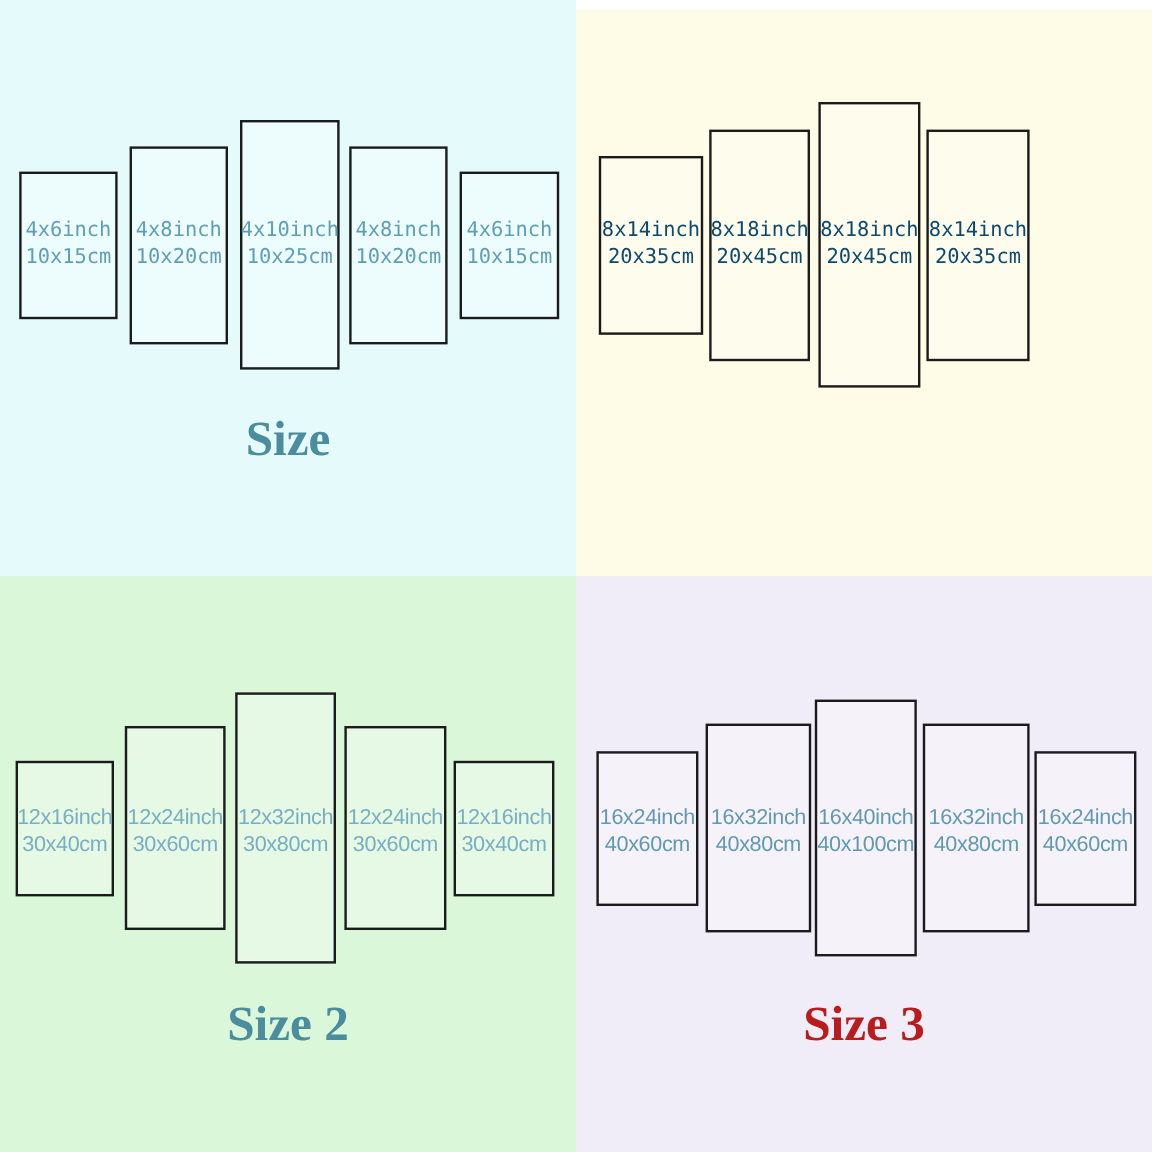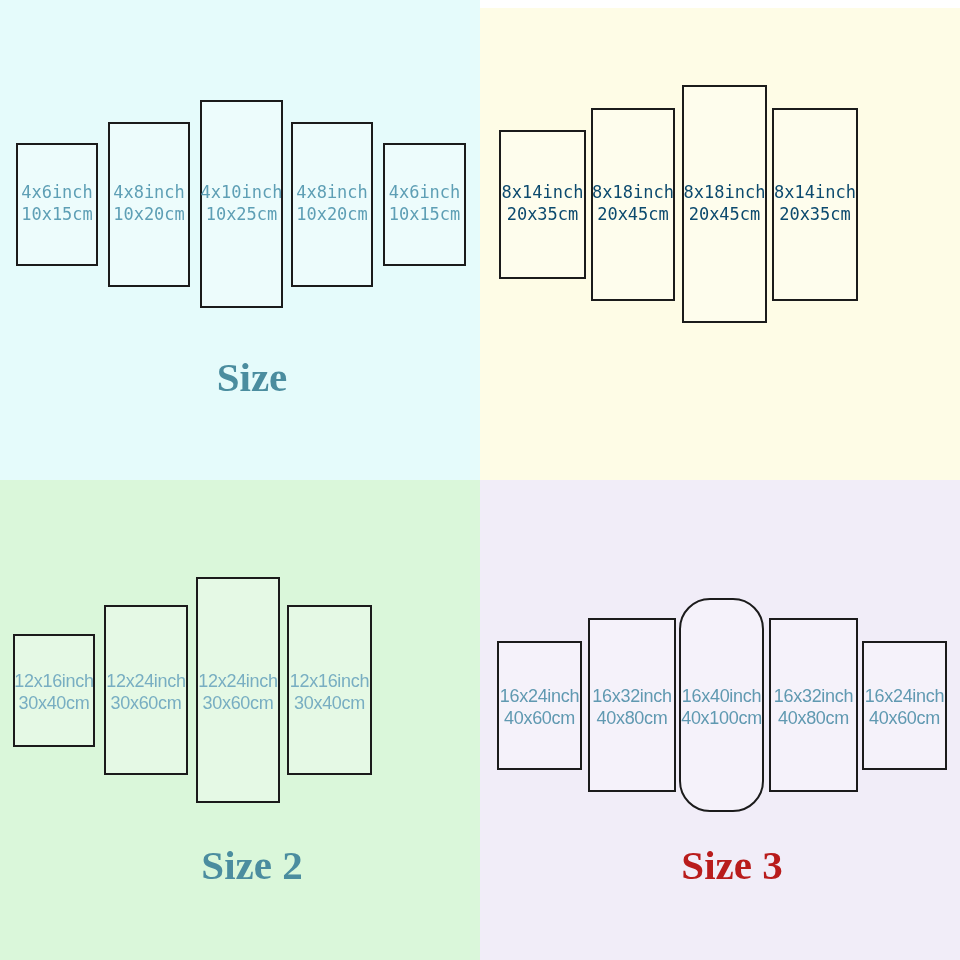--- a/index.html
+++ b/index.html
@@ -4,21 +4,21 @@
 <style>
   html,body{margin:0;padding:0;}
   body{width:960px;height:960px;background:#ffffff;overflow:hidden;}
   .grid{display:grid;grid-template-columns:480px 480px;grid-template-rows:480px 480px;width:800px;height:960px;}
   .quadrant{position:relative;width:480px;height:480px;overflow:hidden;}
   .panels{position:absolute;inset:0;}
   .panel{position:absolute;box-sizing:border-box;border:2px solid #1b1b1b;background:rgba(255,255,255,0.30);}
   .label{position:absolute;left:50%;transform:translateX(-50%);white-space:nowrap;text-align:center;line-height:22px;}
   .q0 .label,.q1 .label{font-family:"DejaVu Sans Mono",monospace;font-size:17px;}
   .q2 .label,.q3 .label{font-family:"Liberation Sans","DejaVu Sans",sans-serif;font-size:18px;letter-spacing:-0.3px;}
-  .title{position:absolute;left:0;width:100%;text-align:center;margin:12px;
+  .title{position:absolute;left:0;width:100%;text-align:center;margin:0;
          font-family:"Liberation Serif","DejaVu Serif",serif;font-weight:700;font-size:41px;}
   .q0 .title,.q1 .title{top:341px;}
   .q2 .title,.q3 .title{top:349px;}
   
   .q1::before{content:"";position:absolute;top:0;left:0;right:0;height:8px;background:#ffffff;}
 
   
   .q0 .panel:nth-child(1){left:16px;top:143px;width:82px;height:123px}
   .q0 .panel:nth-child(2){left:108px;top:122px;width:82px;height:165px}
   .q0 .panel:nth-child(3){left:200px;top:100px;width:83px;height:208px}
@@ -137,49 +137,55 @@
         </div>
       </div>
       <div class="panel" style="border-color: rgb(27, 27, 27);">
         <div class="label">
           <div>12x24inch</div>
           <div>30x60cm</div>
         </div>
       </div>
       <div class="panel" style="border-color: rgb(27, 27, 27);">
         <div class="label">
+          <div>12x32inch</div>
+          <div>30x80cm</div>
+        </div>
+      </div>
+      <div class="panel" style="border-color: rgb(27, 27, 27);">
+        <div class="label">
           <div>12x24inch</div>
           <div>30x60cm</div>
         </div>
       </div>
       <div class="panel" style="border-color: rgb(27, 27, 27);">
         <div class="label">
           <div>12x16inch</div>
           <div>30x40cm</div>
         </div>
       </div>
     </div>
     <h2 class="title" style="color: rgb(75, 141, 159);">Size 2</h2>
   </section>
 
   <section class="quadrant q3" style="background: rgb(241, 237, 248);">
-    <div class="panels" style="color: rgb(96, 153, 177); margin-top: 15px;">
+    <div class="panels" style="color: rgb(96, 153, 177);">
       <div class="panel" style="border-color: rgb(27, 27, 27);">
         <div class="label">
           <div>16x24inch</div>
           <div>40x60cm</div>
         </div>
       </div>
       <div class="panel" style="border-color: rgb(27, 27, 27);">
         <div class="label">
           <div>16x32inch</div>
           <div>40x80cm</div>
         </div>
       </div>
-      <div class="panel" style="border-color: rgb(27, 27, 27); border-radius: 31px;">
+      <div class="panel" style="border-color: rgb(27, 27, 27);">
         <div class="label">
           <div>16x40inch</div>
           <div>40x100cm</div>
         </div>
       </div>
       <div class="panel" style="border-color: rgb(27, 27, 27);">
         <div class="label">
           <div>16x32inch</div>
           <div>40x80cm</div>
         </div>

